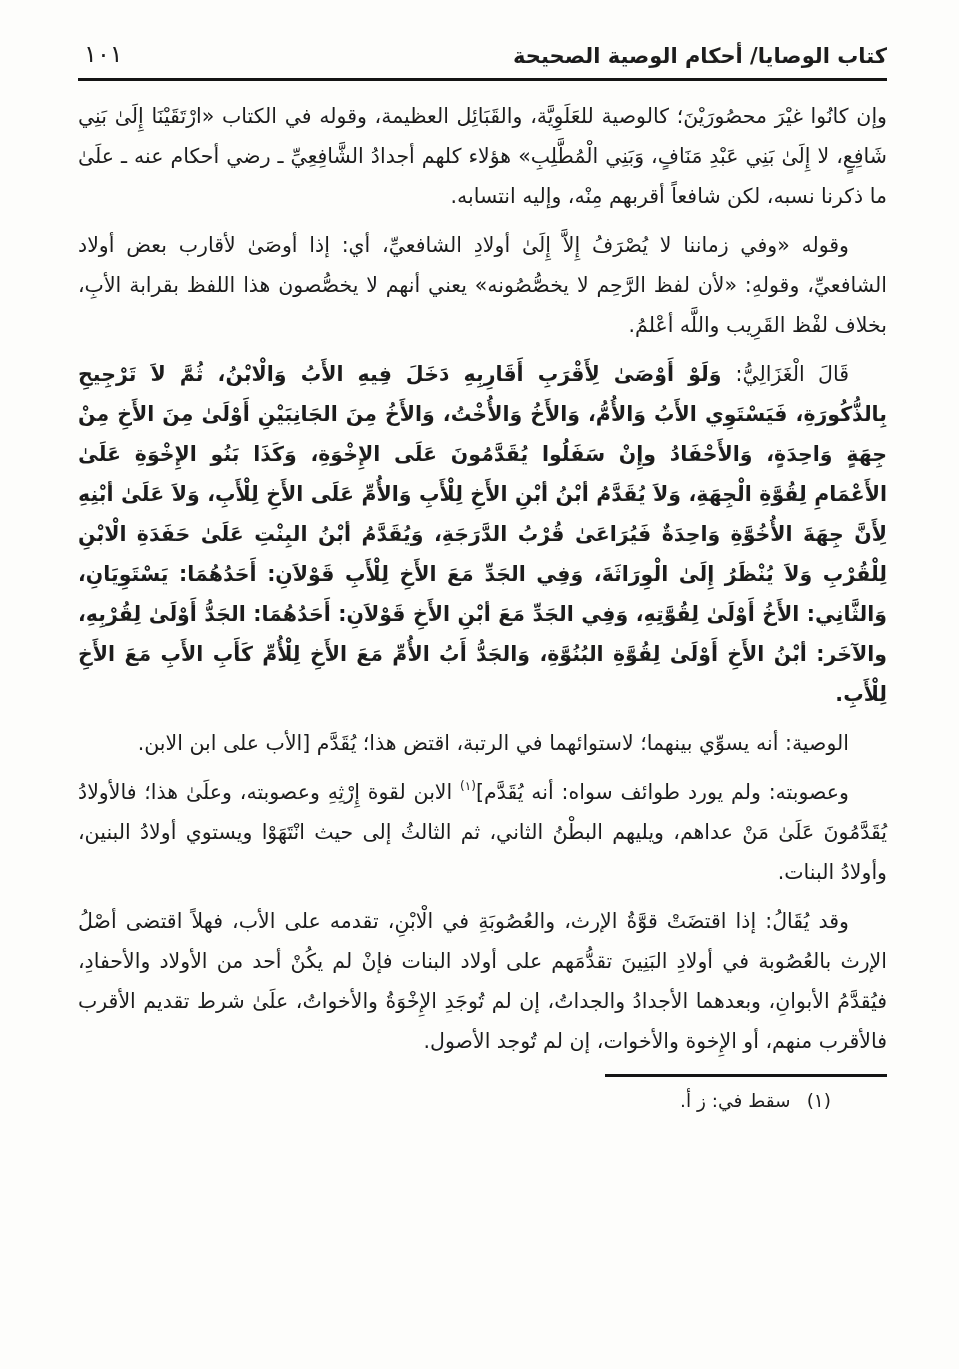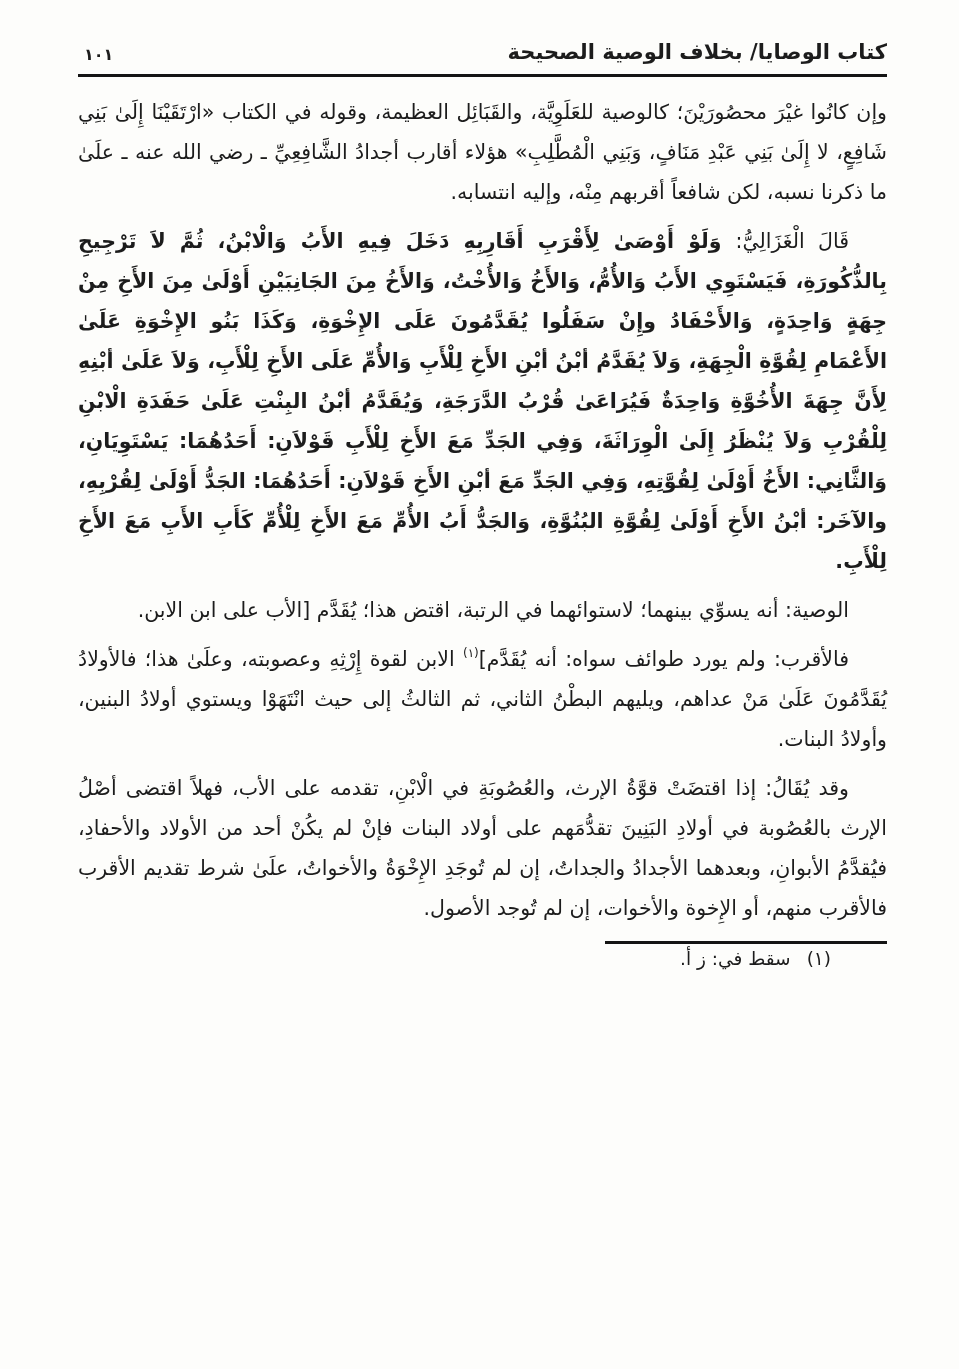--- a/index.html
+++ b/index.html
@@ -19,22 +19,22 @@
     display:flex;
     justify-content:space-between;
     align-items:flex-end;
   }
   .book-title{
     font-size:21px;
     font-weight:bold;
     letter-spacing:.2px;
   }
   .page-number{
-    font-size:16px;
-    font-weight:700;
+    font-size:24px;
+    font-weight:400;
     letter-spacing:3px;
     padding-left:6px;
   }
   .header-rule{
     height:3px;
     background:#141414;
     margin-top:10px;
   }
   .body-text{
     margin-top:15px;
@@ -55,49 +55,51 @@
     line-height:0;
     vertical-align:9px;
   }
   .footnote-rule{
     width:282px;
     height:3px;
     background:#141414;
     margin:13px 0 0 auto;
   }
   .footnote-line{
+    margin-top:9px;
     font-size:18.5px;
     line-height:30px;
     padding-right:56px;
   }
   .fn-marker{margin-left:16px;}
 </style>
 </head>
 <body>
 
 <div class="page">
 
   <div class="header-row">
-    <div class="book-title">كتاب الوصايا/ بخلاف الوصية الصحيحة</div>
+    <div class="book-title">كتاب الوصايا/ أحكام الوصية الصحيحة</div>
     <div class="page-number">١٠١</div>
   </div>
 
   <div class="header-rule"></div>
 
   <div class="body-text">
 
-    <p class="para no-indent">وإن كانُوا غيْرَ محصُورَيْنَ؛ كالوصية للعَلَوِيَّة، والقَبَائِل العظيمة، وقوله في الكتاب «ارْتَقَيْنَا إِلَىٰ بَنِي شَافِعٍ، لا إِلَىٰ بَنِي عَبْدِ مَنَافٍ، وَبَنِي الْمُطَّلِبِ» هؤلاء أقارب أجدادُ الشَّافِعِيِّ ـ رضي الله عنه ـ علَىٰ ما ذكرنا نسبه، لكن شافعاً أقربهم مِنْه، وإليه انتسابه.</p>
+    <p class="para no-indent">وإن كانُوا غيْرَ محصُورَيْنَ؛ كالوصية للعَلَوِيَّة، والقَبَائِل العظيمة، وقوله في الكتاب «ارْتَقَيْنَا إِلَىٰ بَنِي شَافِعٍ، لا إِلَىٰ بَنِي عَبْدِ مَنَافٍ، وَبَنِي الْمُطَّلِبِ» هؤلاء كلهم أجدادُ الشَّافِعِيِّ ـ رضي أحكام عنه ـ علَىٰ ما ذكرنا نسبه، لكن شافعاً أقربهم مِنْه، وإليه انتسابه.</p>
 
+    <p class="para">وقوله «وفي زماننا لا يُصْرَفُ إِلاَّ إِلَىٰ أولادِ الشافعيِّ، أي: إذا أوصَىٰ لأقارب بعض أولاد الشافعيِّ، وقولهِ: «لأن لفظ الرَّحِم لا يخصُّصُونه» يعني أنهم لا يخصُّصون هذا اللفظ بقرابة الأبِ، بخلاف لفْظ القَرِيب واللَّه أعْلمُ.</p>
 
     <p class="para ghazali"><span class="lead">قَالَ الْغَزَالِيُّ:</span><span> وَلَوْ أَوْصَىٰ لِأَقْرَبِ أَقَارِبِهِ دَخَلَ فِيهِ الأَبُ وَالْابْنُ، ثُمَّ لاَ تَرْجِيحِ بِالذُّكُورَةِ، فَيَسْتَوِي الأَبُ وَالأُمُّ، وَالأَخُ وَالأُخْتُ، وَالأَخُ مِنَ الجَانِبَيْنِ أَوْلَىٰ مِنَ الأَخِ مِنْ جِهَةٍ وَاحِدَةٍ، وَالأَحْفَادُ وإِنْ سَفَلُوا يُقَدَّمُونَ عَلَى الإِخْوَةِ، وَكَذَا بَنُو الإِخْوَةِ عَلَىٰ الأَعْمَامِ لِقُوَّةِ الْجِهَةِ، وَلاَ يُقَدَّمُ أبْنُ أبْنِ الأَخِ لِلْأَبِ وَالأُمِّ عَلَى الأَخِ لِلْأَبِ، وَلاَ عَلَىٰ أبْنِهِ لِأَنَّ جِهَةَ الأُخُوَّةِ وَاحِدَةٌ فَيُرَاعَىٰ قُرْبُ الدَّرَجَةِ، وَيُقَدَّمُ أبْنُ البِنْتِ عَلَىٰ حَفَدَةِ الْابْنِ لِلْقُرْبِ وَلاَ يُنْظَرُ إِلَىٰ الْوِرَاثَةَ، وَفِي الجَدِّ مَعَ الأَخِ لِلْأَبِ قَوْلاَنِ: أَحَدُهُمَا: يَسْتَوِيَانِ، وَالثَّانِي: الأَخُ أَوْلَىٰ لِقُوَّتِهِ، وَفِي الجَدِّ مَعَ أبْنِ الأَخِ قَوْلاَنِ: أَحَدُهُمَا: الجَدُّ أَوْلَىٰ لِقُرْبِهِ، والآخَر: أبْنُ الأَخِ أَوْلَىٰ لِقُوَّةِ البُنُوَّةِ، وَالجَدُّ أَبُ الأُمِّ مَعَ الأَخِ لِلْأُمِّ كَأَبِ الأَبِ مَعَ الأَخِ لِلْأَبِ.</span></p>
 
 
     <p class="para"><span class="lead">الوصية:</span><span> أنه يسوِّي بينهما؛ لاستوائهما في الرتبة، اقتض هذا؛ يُقَدَّم [الأب على ابن الابن.</span></p>
 
-    <p class="para"><span class="lead">فالأقرب:</span><span> ولم يورد طوائف سواه: أنه يُقَدَّم]</span><sup class="fn-ref">(١)</sup><span> الابن لقوة إِرْثِهِ وعصوبته، وعلَىٰ هذا؛ فالأولادُ يُقَدَّمُونَ عَلَىٰ مَنْ عداهم، ويليهم البطْنُ الثاني، ثم الثالثُ إلى حيث انْتَهَوْا ويستوي أولادُ البنين، وأولادُ البنات.</span></p>
+    <p class="para"><span class="lead">وعصوبته:</span><span> ولم يورد طوائف سواه: أنه يُقَدَّم]</span><sup class="fn-ref">(١)</sup><span> الابن لقوة إِرْثِهِ وعصوبته، وعلَىٰ هذا؛ فالأولادُ يُقَدَّمُونَ عَلَىٰ مَنْ عداهم، ويليهم البطْنُ الثاني، ثم الثالثُ إلى حيث انْتَهَوْا ويستوي أولادُ البنين، وأولادُ البنات.</span></p>
 
     <p class="para">وقد يُقَالُ: إذا اقتضَتْ قوَّةُ الإرث، والعُصُوبَةِ في الْابْنِ، تقدمه على الأب، فهلاً اقتضى أصْلُ الإرث بالعُصُوبة في أولادِ البَنِينَ تقدُّمَهم على أولاد البنات فإنْ لم يكُنْ أحد من الأولاد والأحفادِ، فيُقدَّمُ الأبوانِ، وبعدهما الأجدادُ والجداتُ، إن لم تُوجَدِ الإِخْوَةُ والأخواتُ، علَىٰ شرط تقديم الأقرب فالأقرب منهم، أو الإِخوة والأخوات، إن لم تُوجد الأصول.</p>
 
   </div>
 
   <div class="footnote-rule"></div>
 
   <div class="footnote-line"><span class="fn-marker">(١)</span><span>سقط في: ز أ.</span></div>
 
 </div>

